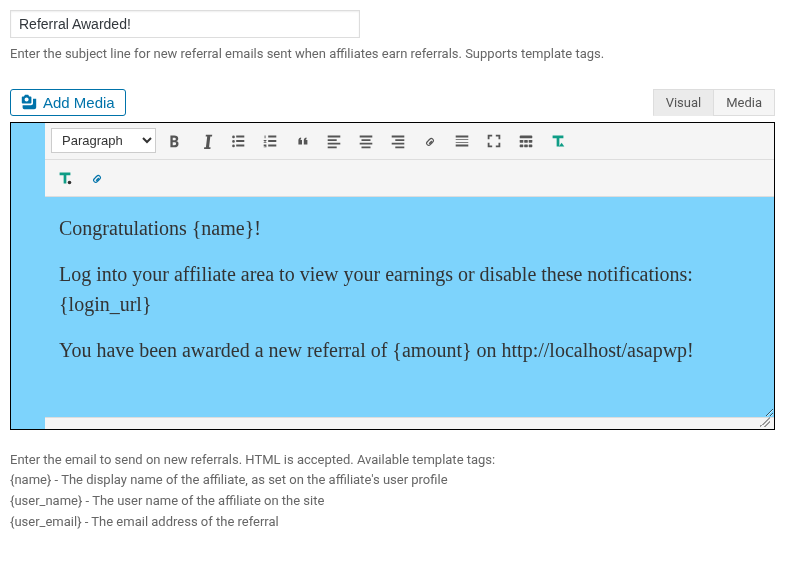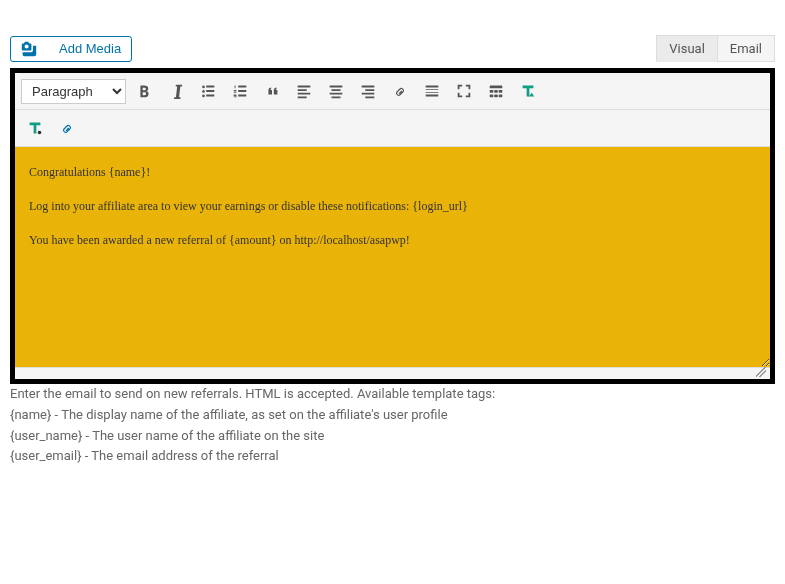--- a/index.html
+++ b/index.html
@@ -39,26 +39,26 @@
   }
   .media-tab-row {
     display: flex;
     justify-content: space-between;
     align-items: center;
     margin-bottom: 0;
   }
   .add-media-btn {
     display: inline-flex;
     align-items: center;
-    gap: 22px;
+    gap: 6px;
     border: 1px solid #0073aa;
     background: #fff;
     color: #0073aa;
     padding: 4px 10px;
-    font-size: 13px;
+    font-size: 15px;
     border-radius: 3px;
     cursor: pointer;
     font-weight: 400;
   }
   .add-media-btn svg { width: 16px; height: 16px; fill: #0073aa; }
   .editor-tabs { display: flex; }
   .editor-tab {
     padding: 5px 12px;
     border: 1px solid #ddd;
     background: #f5f5f5;
@@ -66,23 +66,24 @@
     font-size: 13px;
     cursor: pointer;
     margin-left: -1px;
     text-align: right;
   }
   .editor-tab.active {
     background: #ebebeb;
     border-bottom-color: #ebebeb;
   }
   .editor-wrap {
-    border: 5px solid #000000;
-    background: #eab308;
+    border: 1px solid #000000;
+    background: #7dd3fc;
     margin-top: 6px;
+    padding-left: 34px;
   }
   .toolbar-row {
     border-bottom: 1px solid #ddd;
     background: #f5f5f5;
     padding: 4px 6px;
     display: flex;
     flex-wrap: wrap;
     align-items: center;
     gap: 4px;
   }
@@ -104,21 +105,21 @@
     cursor: pointer;
     color: #555;
     border-radius: 2px;
   }
   .tb-btn svg { width: 18px; height: 18px; fill: currentColor; }
   .tb-btn.thrive svg { fill: #0f9d86; }
   .editor-content {
     padding: 16px 14px;
     min-height: 220px;
     font-family: Georgia, "Times New Roman", serif;
-    font-size: 12px;
+    font-size: 20px;
     color: #333;
     line-height: 1.5;
     resize: vertical;
     overflow: auto;
   }
   .editor-content p { margin: 0 0 16px 0; }
   .resize-handle {
     height: 12px;
     background: #f5f5f5;
     border-top: 1px solid #ddd;
@@ -126,41 +127,45 @@
   }
   .resize-handle::after {
     content: '';
     position: absolute;
     right: 4px; bottom: 2px;
     width: 10px; height: 10px;
     background:
       linear-gradient(135deg, transparent 0%, transparent 45%, #999 45%, #999 55%, transparent 55%),
       linear-gradient(135deg, transparent 0%, transparent 65%, #999 65%, #999 75%, transparent 75%);
   }
-  .bottom-desc { }
+  .bottom-desc { margin-top: 20px; }
   .bottom-desc div { color: #666; font-size: 13px; line-height: 1.6; }
 </style>
 </head>
 <body>
 
 <div class="form-row">
+  <div class="form-field">
+    <input type="text" class="text-input" value="Referral Awarded!" style="">
+    <div class="description">Enter the subject line for new referral emails sent when affiliates earn referrals. Supports template tags.</div>
+  </div>
 </div>
 
 <div class="form-row">
   <div class="form-field">
     <div class="media-tab-row">
       <button class="add-media-btn">
         <svg viewBox="0 0 20 20">
             <path d="M13 11V4c0-.55-.45-1-1-1h-1.67L9 1H5L3.67 3H2c-.55 0-1 .45-1 1v7c0 .55.45 1 1 1h10c.55 0 1-.45 1-1zM7 4.5c1.38 0 2.5 1.12 2.5 2.5S8.38 9.5 7 9.5 4.5 8.38 4.5 7 5.62 4.5 7 4.5zM14 6h5v10.5c0 1.38-1.12 2.5-2.5 2.5H4c-1.1 0-2-.9-2-2v-3h10.5c1.38 0 2.5-1.12 2.5-2.5V6z"></path>
           </svg>
         <span>Add Media</span>
       </button>
       <div class="editor-tabs">
         <div class="editor-tab active">Visual</div>
-        <div class="editor-tab">Email</div>
+        <div class="editor-tab">Media</div>
       </div>
     </div>
 
     <div class="editor-wrap">
       <div class="toolbar-row">
         <select class="format-select">
           <option>Paragraph</option>
         </select>
         <span class="tb-btn" title="Bold">
             <svg viewBox="0 0 20 20">

